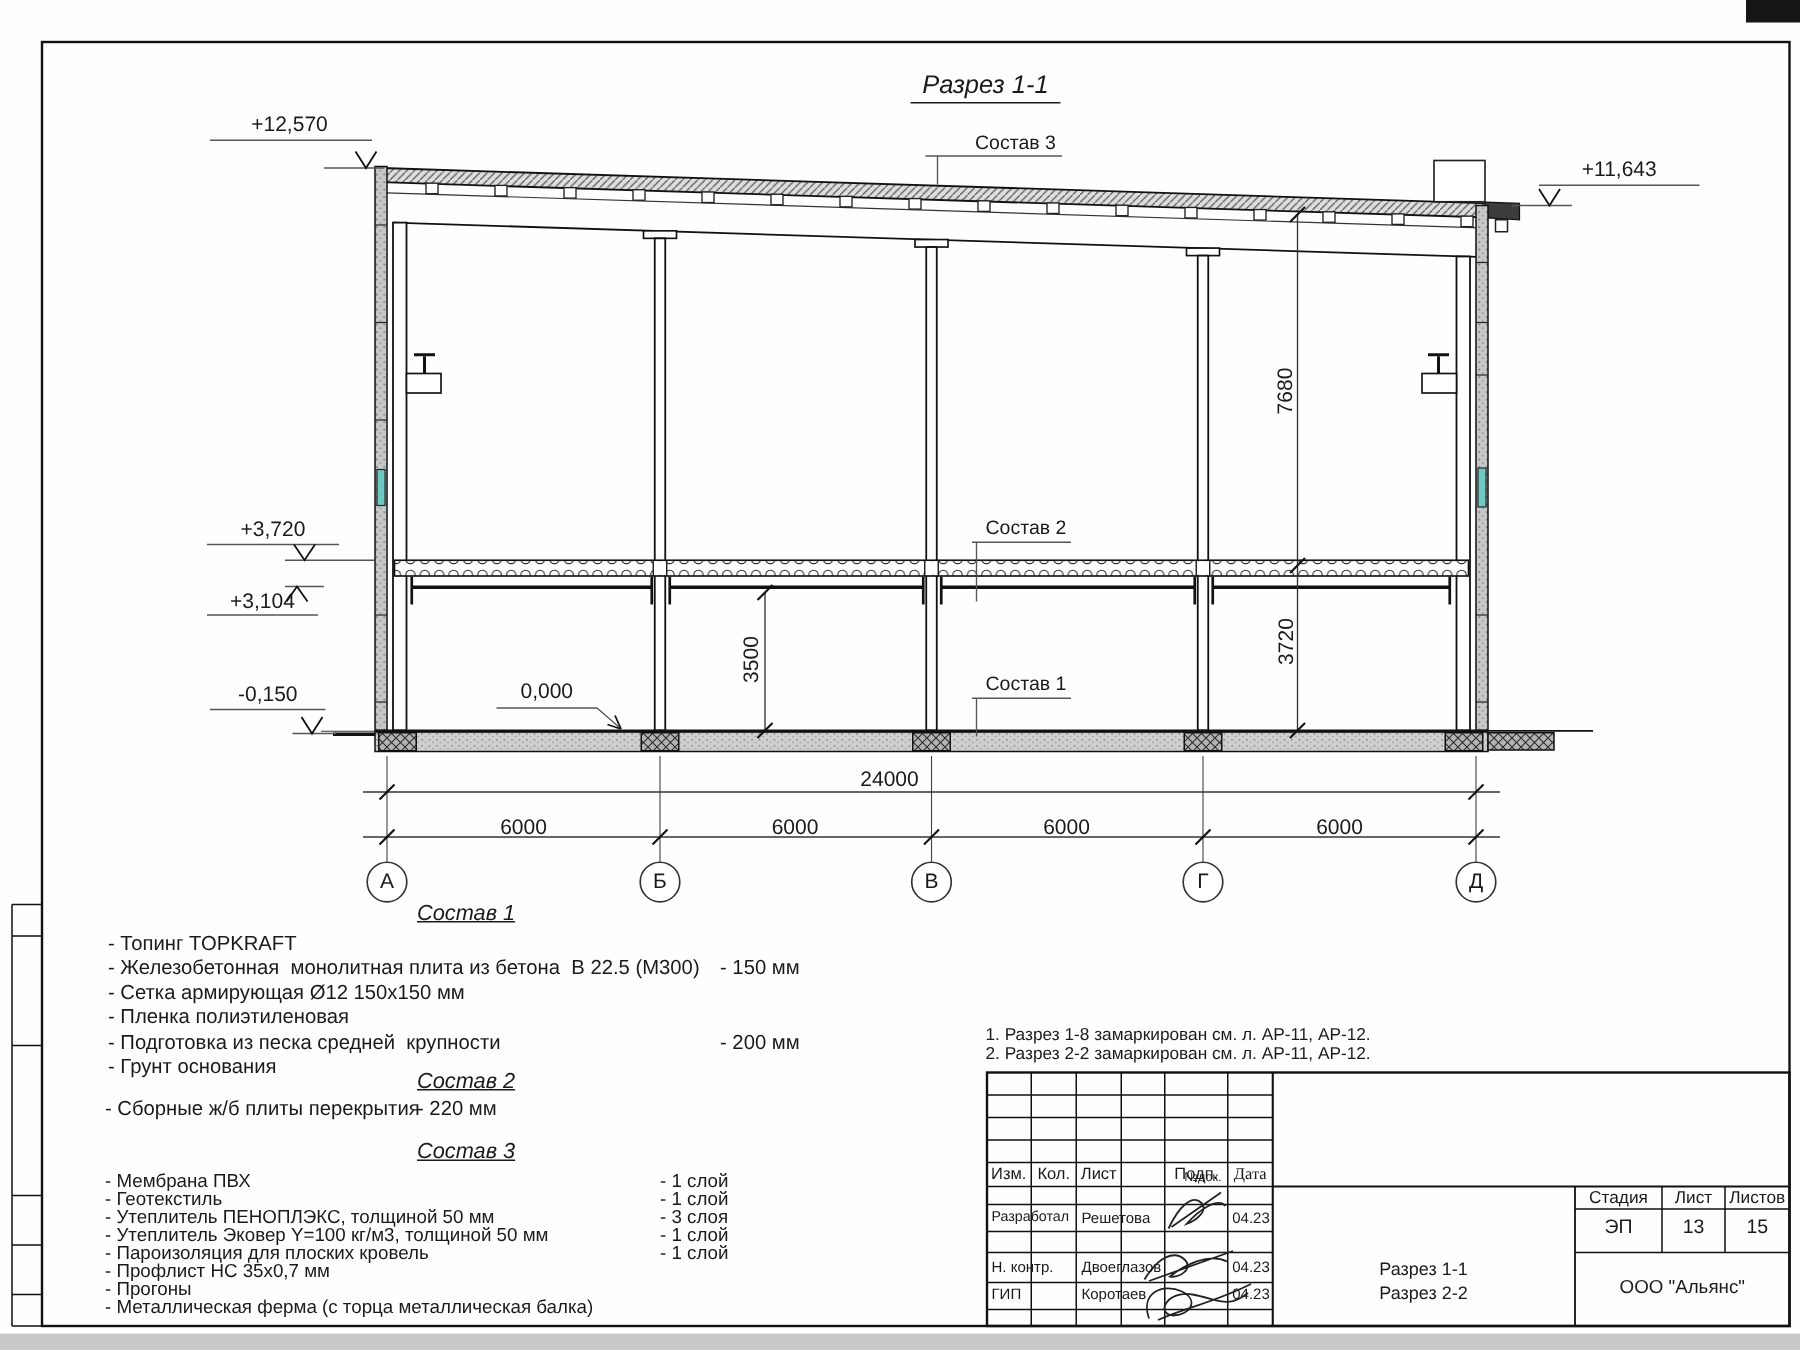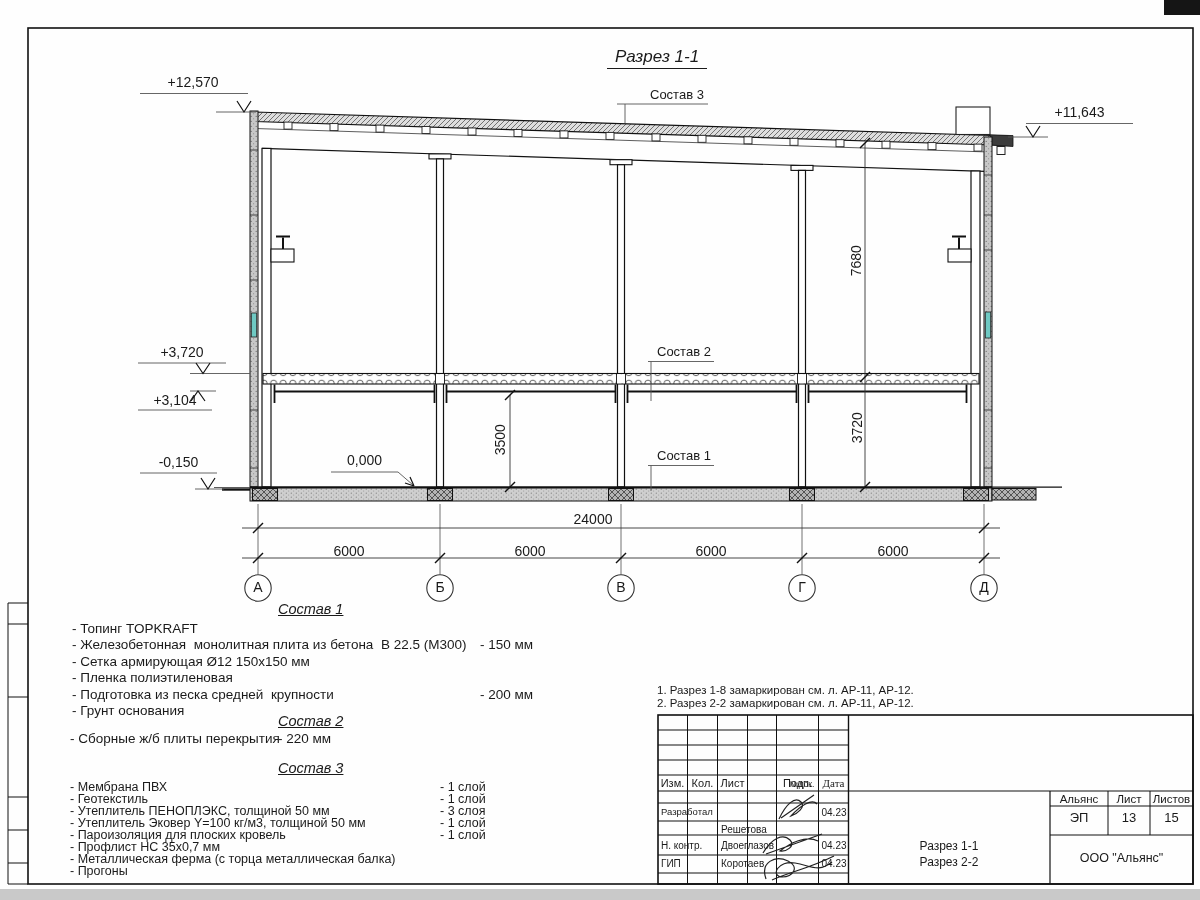--- a/index.html
+++ b/index.html
@@ -313,47 +313,47 @@
 </div>
 
 <div class="chead" style="left:278px;top:760px;">Состав 3</div>
 <div class="comp" style="left:70px;top:781px;--lh:12px;--vx:370px;width:540px;font-size:12.5px;">
   <div class="crow"><span class="ct">- Мембрана ПВХ</span><span class="cv">- 1 слой</span></div>
   <div class="crow"><span class="ct">- Геотекстиль</span><span class="cv">- 1 слой</span></div>
   <div class="crow"><span class="ct">- Утеплитель ПЕНОПЛЭКС, толщиной 50 мм</span><span class="cv">- 3 слоя</span></div>
   <div class="crow"><span class="ct">- Утеплитель Эковер Y=100 кг/м3, толщиной 50 мм</span><span class="cv">- 1 слой</span></div>
   <div class="crow"><span class="ct">- Пароизоляция для плоских кровель</span><span class="cv">- 1 слой</span></div>
   <div class="crow"><span class="ct">- Профлист НС 35х0,7 мм</span><span class="cv"></span></div>
+  <div class="crow"><span class="ct">- Прогоны</span><span class="cv"></span></div>
   <div class="crow"><span class="ct">- Металлическая ферма (с торца металлическая балка)</span><span class="cv"></span></div>
-  <div class="crow"><span class="ct">- Прогоны</span><span class="cv"></span></div>
 </div>
 
 <div class="t note" style="left:657px;top:684px;">1. Разрез 1-8 замаркирован см. л. АР-11, АР-12.</div>
 <div class="t note" style="left:657px;top:697px;">2. Разрез 2-2 замаркирован см. л. АР-11, АР-12.</div>
 
 <div class="t tb c" style="left:658px;top:777px;width:29px;">Изм.</div>
 <div class="t tb c" style="left:688px;top:777px;width:29px;">Кол.</div>
 <div class="t tb c" style="left:718px;top:777px;width:29px;">Лист</div>
 <div class="t tb c" style="left:748px;top:780px;width:28px;font-size:8.5px;margin-left:40px;">№док.</div>
 <div class="t tb c" style="left:777px;top:777px;width:41px;">Подп.</div>
 <div class="t tb c" style="left:819px;top:777px;width:29px;font-family:Liberation Serif, serif;">Дата</div>
 
 <div class="t" style="left:661px;top:807px;font-size:9.5px;">Разработал</div>
-<div class="t" style="left:721px;top:824px;font-size:10px;">Решетова</div>
+<div class="t" style="left:721px;top:807px;font-size:10px;">Решетова</div>
 <div class="t c" style="left:820px;top:807px;width:28px;font-size:10px;">04.23</div>
 
 <div class="t" style="left:661px;top:840px;font-size:10px;">Н. контр.</div>
 <div class="t" style="left:721px;top:840px;font-size:10px;">Двоеглазов</div>
 <div class="t c" style="left:820px;top:840px;width:28px;font-size:10px;">04.23</div>
 
 <div class="t" style="left:661px;top:858px;font-size:10px;">ГИП</div>
 <div class="t" style="left:721px;top:858px;font-size:10px;">Коротаев</div>
 <div class="t c" style="left:820px;top:858px;width:28px;font-size:10px;">04.23</div>
 
-<div class="t c" style="left:1050px;top:793px;width:58px;font-size:11.5px;">Альянс</div>
+<div class="t c" style="left:1050px;top:793px;width:58px;font-size:11.5px;">Стадия</div>
 <div class="t c" style="left:1108px;top:793px;width:42px;font-size:11.5px;">Лист</div>
 <div class="t c" style="left:1150px;top:793px;width:43px;font-size:11.5px;">Листов</div>
 <div class="t c" style="left:1050px;top:811px;width:58px;font-size:13px;">ЭП</div>
 <div class="t c" style="left:1108px;top:811px;width:42px;font-size:13px;">13</div>
 <div class="t c" style="left:1150px;top:811px;width:43px;font-size:13px;">15</div>
 
 <div class="t c" style="left:849px;top:840px;width:200px;font-size:12px;">Разрез 1-1</div>
 <div class="t c" style="left:849px;top:856px;width:200px;font-size:12px;">Разрез 2-2</div>
 <div class="t c" style="left:1050px;top:852px;width:143px;font-size:12.5px;">ООО "Альянс"</div>
 

